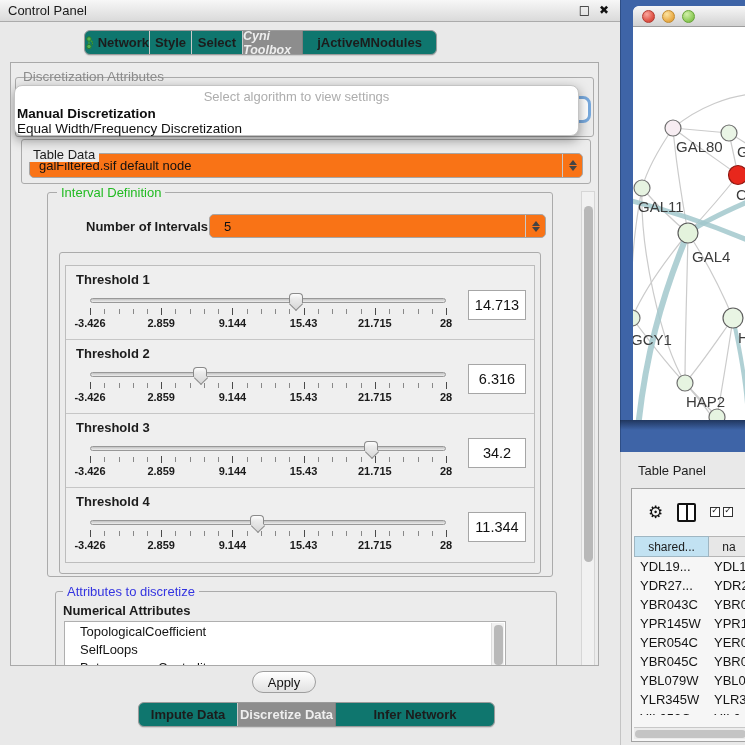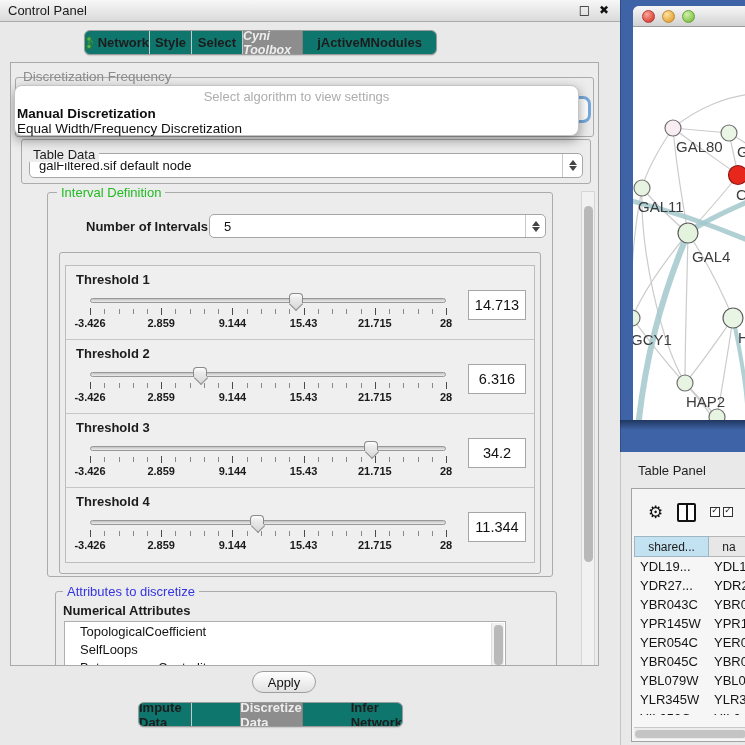--- a/index.html
+++ b/index.html
@@ -23,21 +23,21 @@
   .seg .s.active { background:#8D8D8D; color:#EEEEEE; border-right-color:#7E7E7E; }
 
   
   #cyni-content { left:10px; top:62px; width:589px; height:604px; background:#ECECEC;
      border:1px solid #A9A9A9; overflow:hidden; }
   .group { position:absolute; border:1px solid #ABABAB; border-radius:3px; }
   .group-title { position:absolute; background:#ECECEC; padding:0 4px; font-size:13px; z-index:2; }
   .t-green { color:#22BB22; }
   .t-blue  { color:#3434E0; }
 
-  .combo { position:absolute; background:#ffffff; border:1px solid #A6A6A6; border-radius:5px;
+  .combo { position:absolute; background:#f97316; border:1px solid #A6A6A6; border-radius:5px;
      display:flex; align-items:center; }
   .combo .cv { flex:1; padding-left:9px; font-size:13px; color:#111; white-space:nowrap; overflow:hidden; }
   .spin { width:20px; align-self:stretch; border-left:1px solid #C9C9C9; display:flex;
      flex-direction:column; align-items:center; justify-content:center; gap:1px; }
   .arr-up { width:0;height:0;border-left:4px solid transparent;border-right:4px solid transparent;border-bottom:5px solid #444; }
   .arr-dn { width:0;height:0;border-left:4px solid transparent;border-right:4px solid transparent;border-top:5px solid #444; }
 
   
   #algo-popup { left:3px; top:22px; width:565px; height:51px; background:#FFFFFF;
      border:1px solid #C4C4C4; border-radius:8px; box-shadow:0 4px 12px rgba(0,0,0,.4); z-index:10; }
@@ -151,21 +151,21 @@
         <span>Cyni Toolbox</span>
       </div>
     <div class="s" style="flex:1;">
         <span>jActiveMNodules</span>
       </div>
   </div>
 
   <div class="abs" id="cyni-content">
 
     <div class="group" style="left:4px; top:14px; width:579px; height:60px;"></div>
-    <div class="abs" id="algo-group-title">Discretization Frequency</div>
+    <div class="abs" id="algo-group-title">Discretization Attributes</div>
     <div class="abs" id="algo-combo-focus"></div>
 
     <div class="abs" id="algo-popup">
       <div class="abs" id="algo-hint">Select algorithm to view settings</div>
       <div class="algo-item bold" style="top:20px;">Manual Discretization</div>
       <div class="algo-item" style="top:35px;">Equal Width/Frequency Discretization</div>
     </div>
 
     <div class="group" style="left:10px; top:76px; width:570px; height:45px;"></div>
     <div class="group-title" style="left:18px; top:84px;">Table Data</div>
@@ -366,21 +366,21 @@
         </div>
     </div>
 
     <div class="abs" id="cp-scroll-track">
       <div id="cp-scroll-thumb"></div>
     </div>
   </div>
 
   <div class="abs" id="apply-btn">Apply</div>
 
-  <div class="abs seg" style="left:138px; top:702px; width:265px;gap:48px;">
+  <div class="abs seg" style="left:138px; top:702px; width:357px;">
     <div class="s" style="width:99px;">
         <span>Impute Data</span>
       </div>
     <div class="s active" style="width:98px;">
         <span>Discretize Data</span>
       </div>
     <div class="s" style="flex:1;">
         <span>Infer Network</span>
       </div>
   </div>

